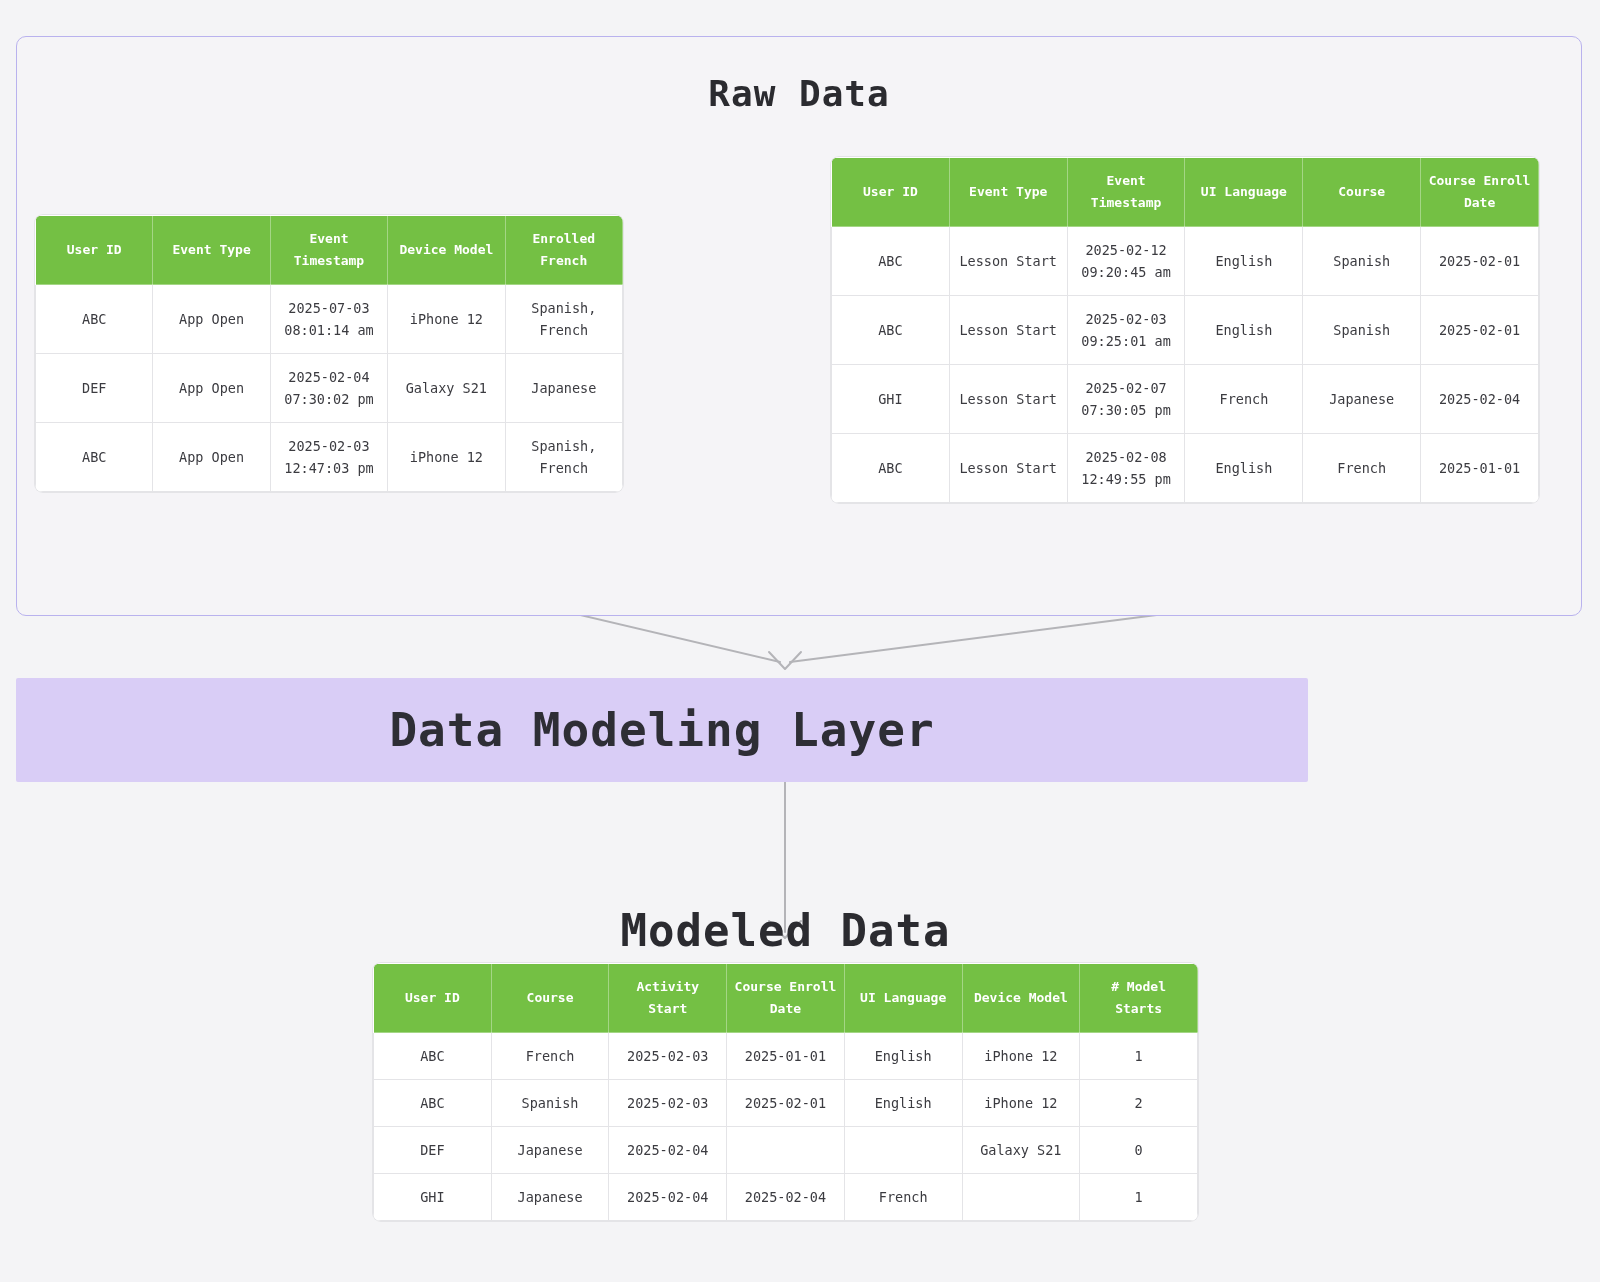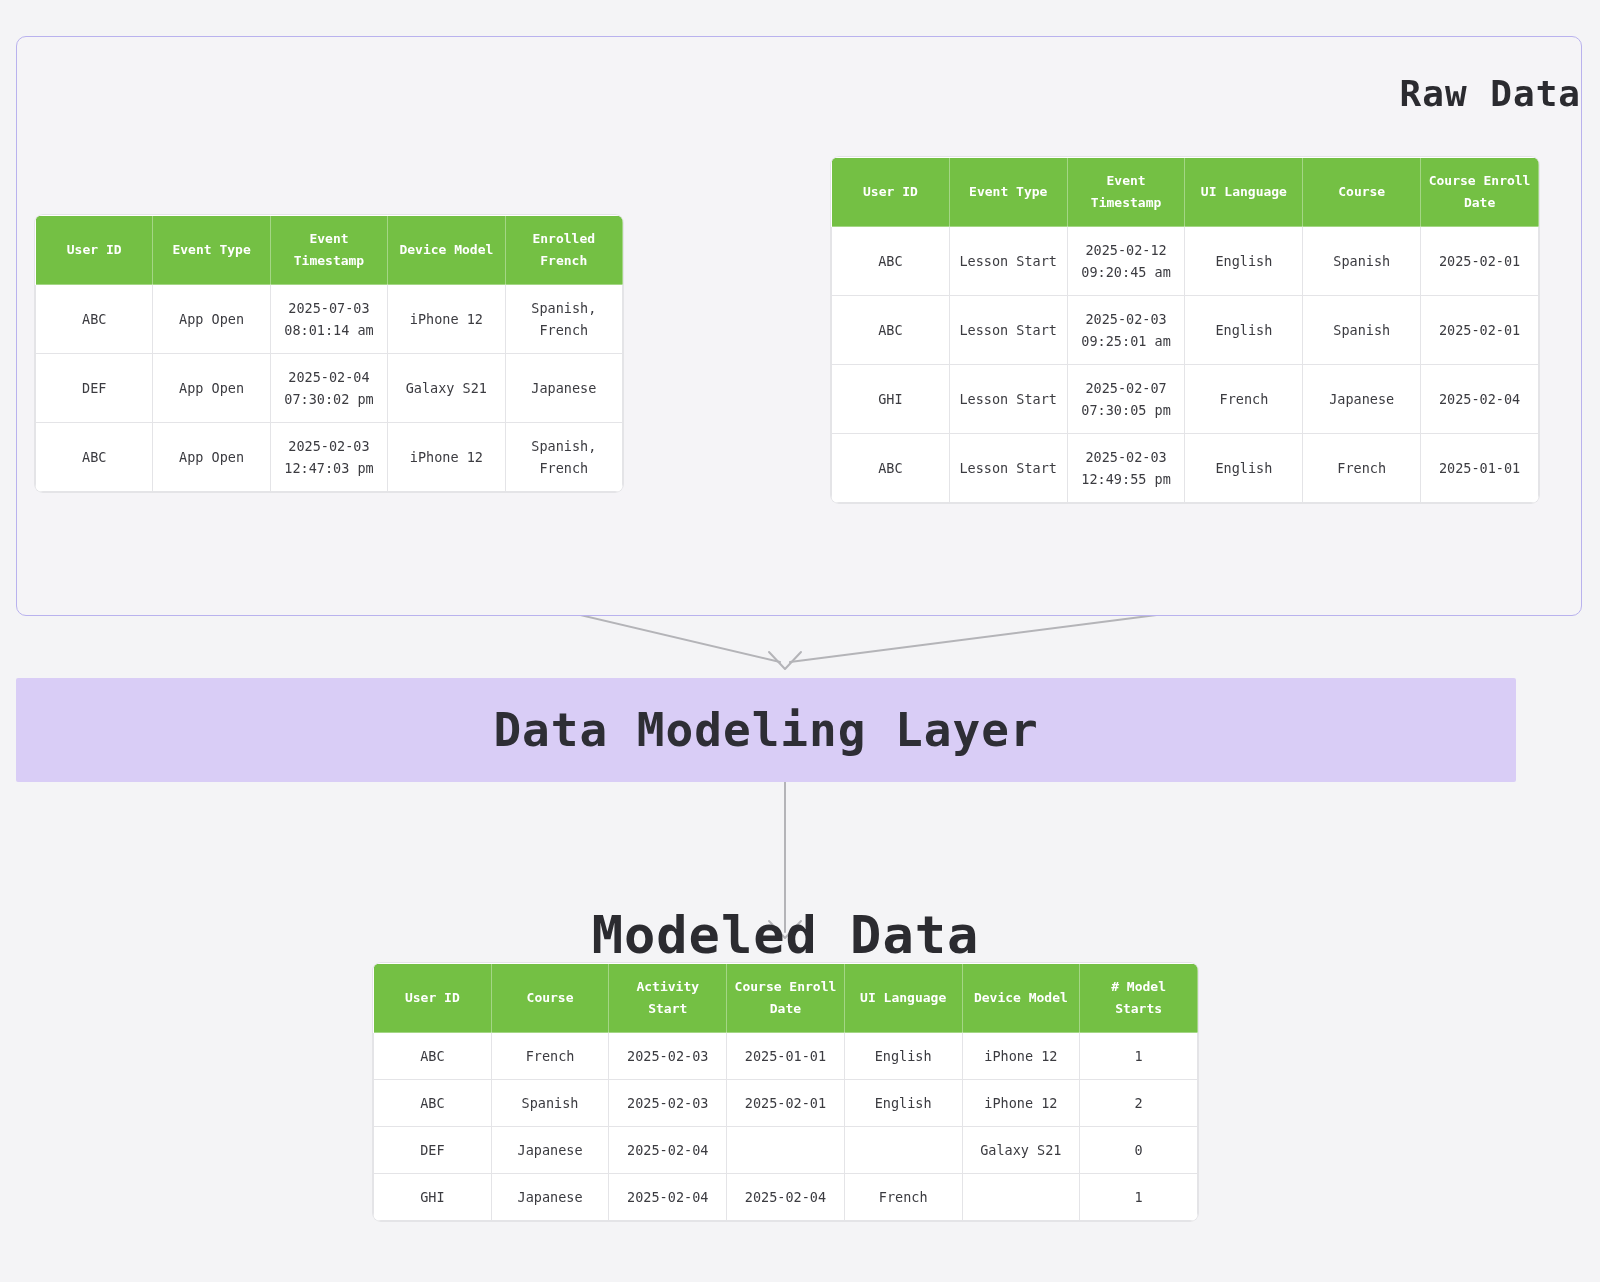--- a/index.html
+++ b/index.html
@@ -23,21 +23,21 @@
   .abs{position:absolute;}
   .panel-raw{
     left:16px;top:36px;width:1566px;height:580px;
     border:1.5px solid var(--border-purple);
     border-radius:10px;
     background:#f5f4f7;
     z-index:2;
   }
   .raw-title{
     position:absolute;top:36px;left:0;width:100%;
-    text-align:right;font-size:36px;font-weight:bold;color:var(--title);
+    text-align:center;font-size:36px;font-weight:bold;color:var(--title);
     letter-spacing:1px;
   }
   .table-wrap{
     position:absolute;background:#ffffff;border-radius:8px;overflow:hidden;
     box-shadow:0 0 0 1px var(--cell-border);
     z-index:2;
   }
   table{border-collapse:collapse;table-layout:fixed;width:100%;}
   th{
     background:var(--green);color:#ffffff;
@@ -49,31 +49,31 @@
   td{
     background:#ffffff;color:var(--text);
     font-size:13.5px;line-height:22px;
     padding:12px 6px;border:1px solid var(--cell-border);
     text-align:center;vertical-align:middle;
   }
   .wrap-left{left:18px;top:178px;width:588px;}
   .wrap-right{left:814px;top:120px;width:708px;}
   .wrap-modeled{left:373px;top:963px;width:825px;}
   .banner{
-    left:16px;top:678px;width:1500px;height:104px;
+    left:16px;top:678px;width:1292px;height:104px;
     background:var(--purple);
     display:flex;align-items:center;justify-content:center;
     z-index:2;border-radius:2px;
   }
   .banner-label{
     font-size:46px;font-weight:bold;color:#2e2e35;letter-spacing:1px;
   }
   .modeled-title{
     left:373px;top:905px;width:825px;text-align:center;
-    font-size:52px;font-weight:bold;color:var(--title);
+    font-size:44px;font-weight:bold;color:var(--title);
     letter-spacing:1px;z-index:3;
   }
   .flow-svg{
     left:0;top:0;width:1600px;height:1282px;
     z-index:1;pointer-events:none;
   }
   .flow-svg path, .flow-svg line{
     stroke:var(--arrow);stroke-width:2;fill:none;
     stroke-linecap:round;stroke-linejoin:round;
   }
@@ -154,21 +154,21 @@
             <td>GHI</td>
             <td>Lesson Start</td>
             <td>2025-02-07 07:30:05 pm</td>
             <td>French</td>
             <td>Japanese</td>
             <td>2025-02-04</td>
           </tr>
           <tr>
             <td>ABC</td>
             <td>Lesson Start</td>
-            <td>2025-02-03 12:49:55 pm</td>
+            <td>2025-02-08 12:49:55 pm</td>
             <td>English</td>
             <td>French</td>
             <td>2025-01-01</td>
           </tr>
         </tbody>
       </table>
   </div>
 </div>
 
 <svg class="abs flow-svg" viewBox="0 0 1600 1282" xmlns="http://www.w3.org/2000/svg">

